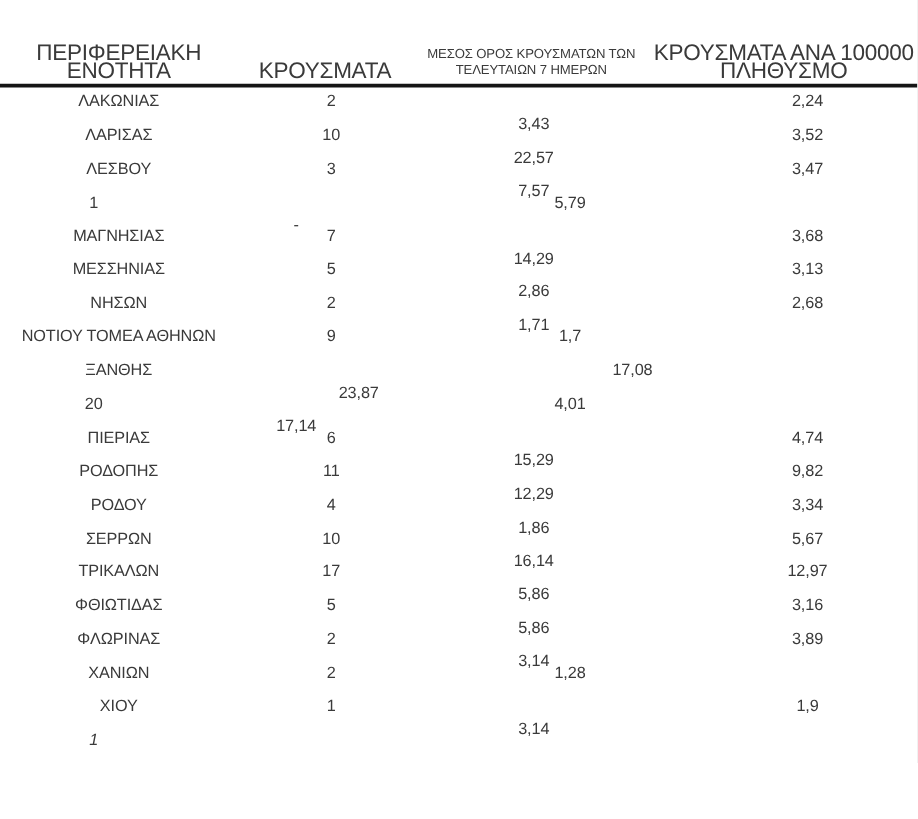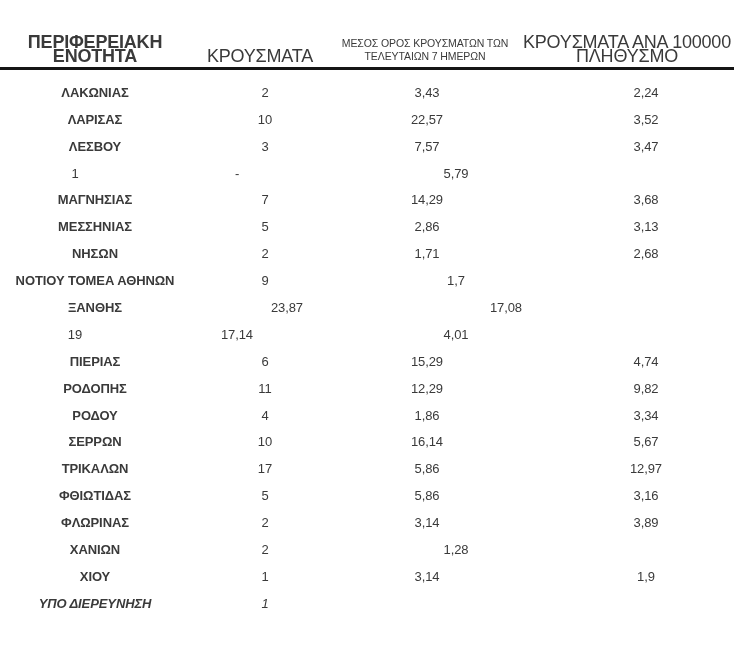--- a/index.html
+++ b/index.html
@@ -23,37 +23,37 @@
   }
   .rule{
     position:absolute;top:67px;left:0;width:734px;height:3px;
     background:var(--rule);
   }
   .tbody{
     position:absolute;top:70px;left:0;width:734px;
     padding-top:3px;
   }
   .col{box-sizing:border-box;text-align:center;flex:0 0 auto;}
-  .col1{width:190px;font-weight:bold;}
+  .col1{width:190px;}
   .col2{width:140px;}
   .col3{width:190px;}
   .col4{width:214px;}
   .header-cell{
     font-size:18px;
     letter-spacing:-0.2px;
     line-height:14px;
     color:var(--text);
   }
   .header-cell.small{
     font-size:10.5px;
     line-height:13px;
     letter-spacing:-0.1px;
   }
   .trow{
-    display:flex;align-items:flex-end;height:26.9px;width:734px;
+    display:flex;align-items:flex-start;height:26.9px;width:734px;
   }
   .trow .col{font-size:13px;letter-spacing:-0.1px;}
   
   .trow .col2{transform:translateX(5px);}
   .trow .col3{transform:translateX(2px);margin-top:18px;}
   .trow .col4{transform:translateX(19px);}
   .trow.italic .col{font-style:italic;}
 </style>
 </head>
 <body>
@@ -119,21 +119,21 @@
           <div class="col col1">ΝΟΤΙΟΥ ΤΟΜΕΑ ΑΘΗΝΩΝ</div>
           <div class="col col2">9</div>
           <div class="col col4">1,7</div>
         </div>
         <div class="trow">
           <div class="col col1">ΞΑΝΘΗΣ</div>
           <div class="col col3">23,87</div>
           <div class="col col4">17,08</div>
         </div>
         <div class="trow">
-          <div class="col col2">19</div>
+          <div class="col col2">20</div>
           <div class="col col3">17,14</div>
           <div class="col col4">4,01</div>
         </div>
         <div class="trow">
           <div class="col col1">ΠΙΕΡΙΑΣ</div>
           <div class="col col2">6</div>
           <div class="col col3">15,29</div>
           <div class="col col4">4,74</div>
         </div>
         <div class="trow">
@@ -177,21 +177,20 @@
           <div class="col col2">2</div>
           <div class="col col4">1,28</div>
         </div>
         <div class="trow">
           <div class="col col1">ΧΙΟΥ</div>
           <div class="col col2">1</div>
           <div class="col col3">3,14</div>
           <div class="col col4">1,9</div>
         </div>
         <div class="trow italic">
-          <div class="col col1">ΥΠΟ ΔΙΕΡΕΥΝΗΣΗ</div>
           <div class="col col2">1</div>
           <div class="col col3"></div>
           <div class="col col4"></div>
         </div>
       </div>
 
   </div>
 </div>
 
 </body></html>

